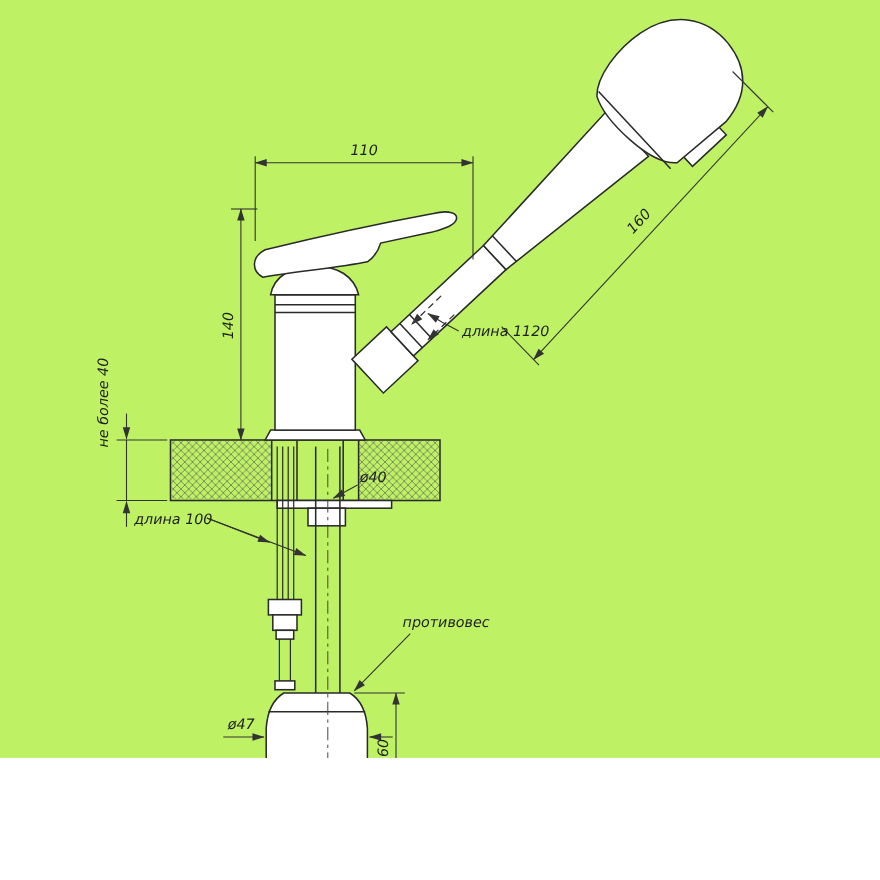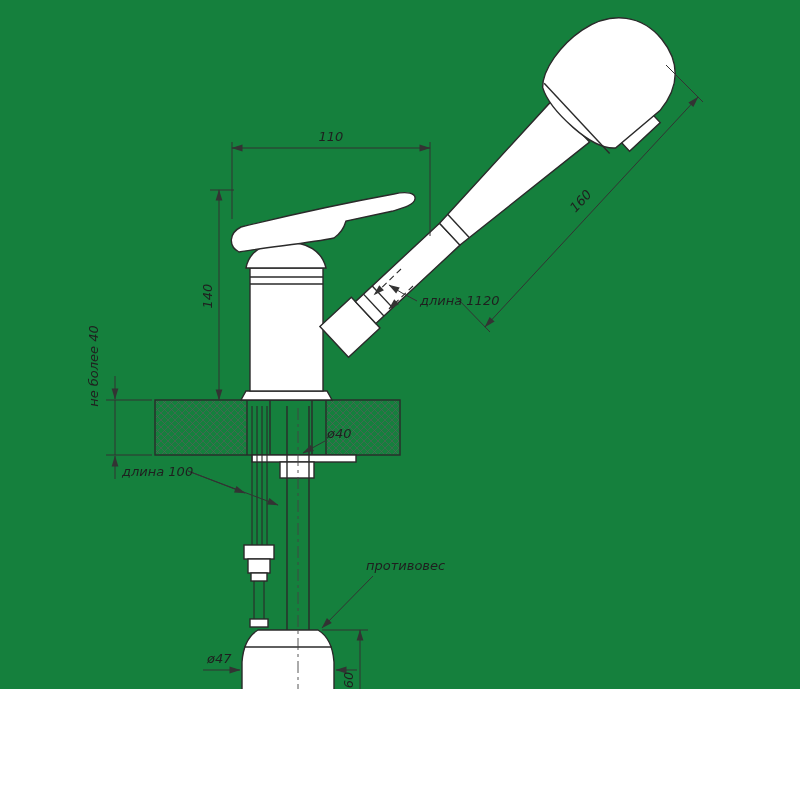--- a/index.html
+++ b/index.html
@@ -1,17 +1,17 @@
 <!DOCTYPE html>
 <html><head>
 <meta charset="utf-8">
 <style>
   html, body { margin: 0; padding: 0; background: #ffffff; }
   .page {
-    width: 800px; height: 689px; background: #15803d;
+    width: 800px; height: 689px; background: #bef264;
     position: relative; overflow: hidden;
     font-family: "DejaVu Sans", sans-serif;
   }
   svg { display: block; }
   .dim-text {
     font-family: "DejaVu Sans", sans-serif;
     font-style: italic;
     font-size: 13px;
     fill: #1f1f1f;
   }

